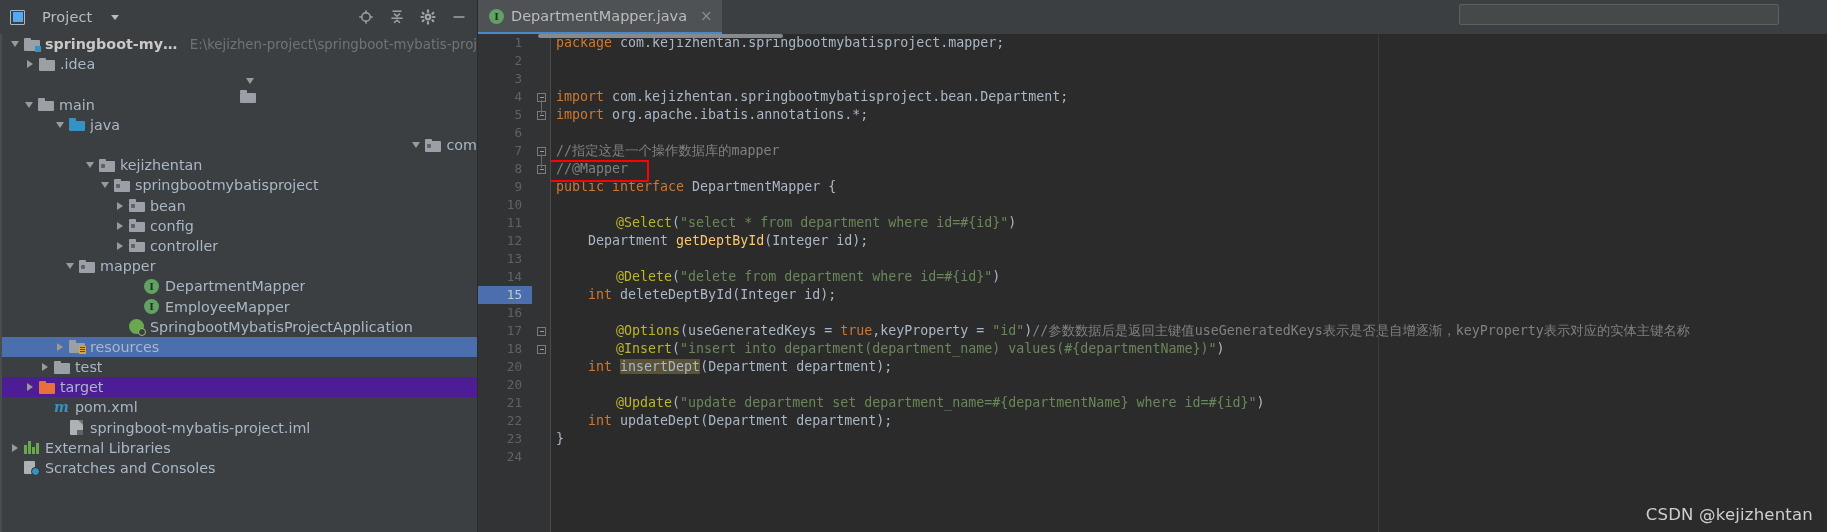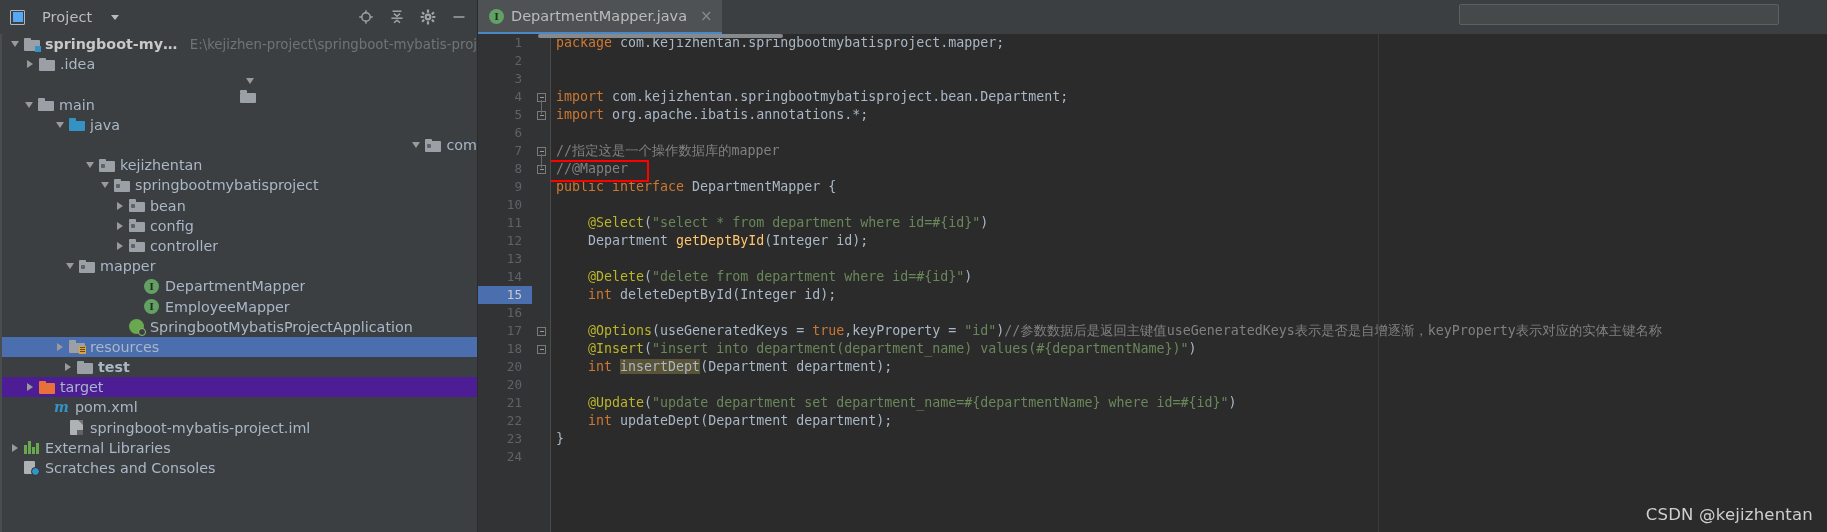--- a/index.html
+++ b/index.html
@@ -307,21 +307,21 @@
     height: 18px;
     line-height: 18px;
     white-space: pre;
     font-family: "DejaVu Sans Mono", monospace;
     font-size: 13.3px;
     color: #a9b7c6;
     padding-left: 5px;
     box-sizing: border-box;
   }
   .kw   { color: #cc7832; }
-  .anno { color: #bbb529; }
+  .anno { color: #bbb529; margin-left: 28px; }
   .str  { color: #6a8759; }
   .cmt  { color: #808080; }
   .meth { color: #ffc66d; }
   .plain{ color: #a9b7c6; }
   .hlident { background: #5a5335; }
 
   .fold-mark {
     position: absolute;
     left: 5px;
     width: 9px; height: 9px;
@@ -617,21 +617,21 @@
             </span>
             <span class="ico">
               <span class="folder f-gray f-res">
                 <span class="tabtop"></span>
                 <span class="bodyb"></span>
                 <span class="lines"></span>
               </span>
             </span>
             <span class="label">resources</span>
           </div>
-          <div class="tree-row" style="padding-left: 61px; font-weight: bold;">
+          <div class="tree-row" style="padding-left: 38px;">
             <span class="arrow">
               <span class="tri-r"></span>
             </span>
             <span class="ico">
               <span class="folder f-gray">
                 <span class="tabtop"></span>
                 <span class="bodyb"></span>
               </span>
             </span>
             <span class="label">test</span>

